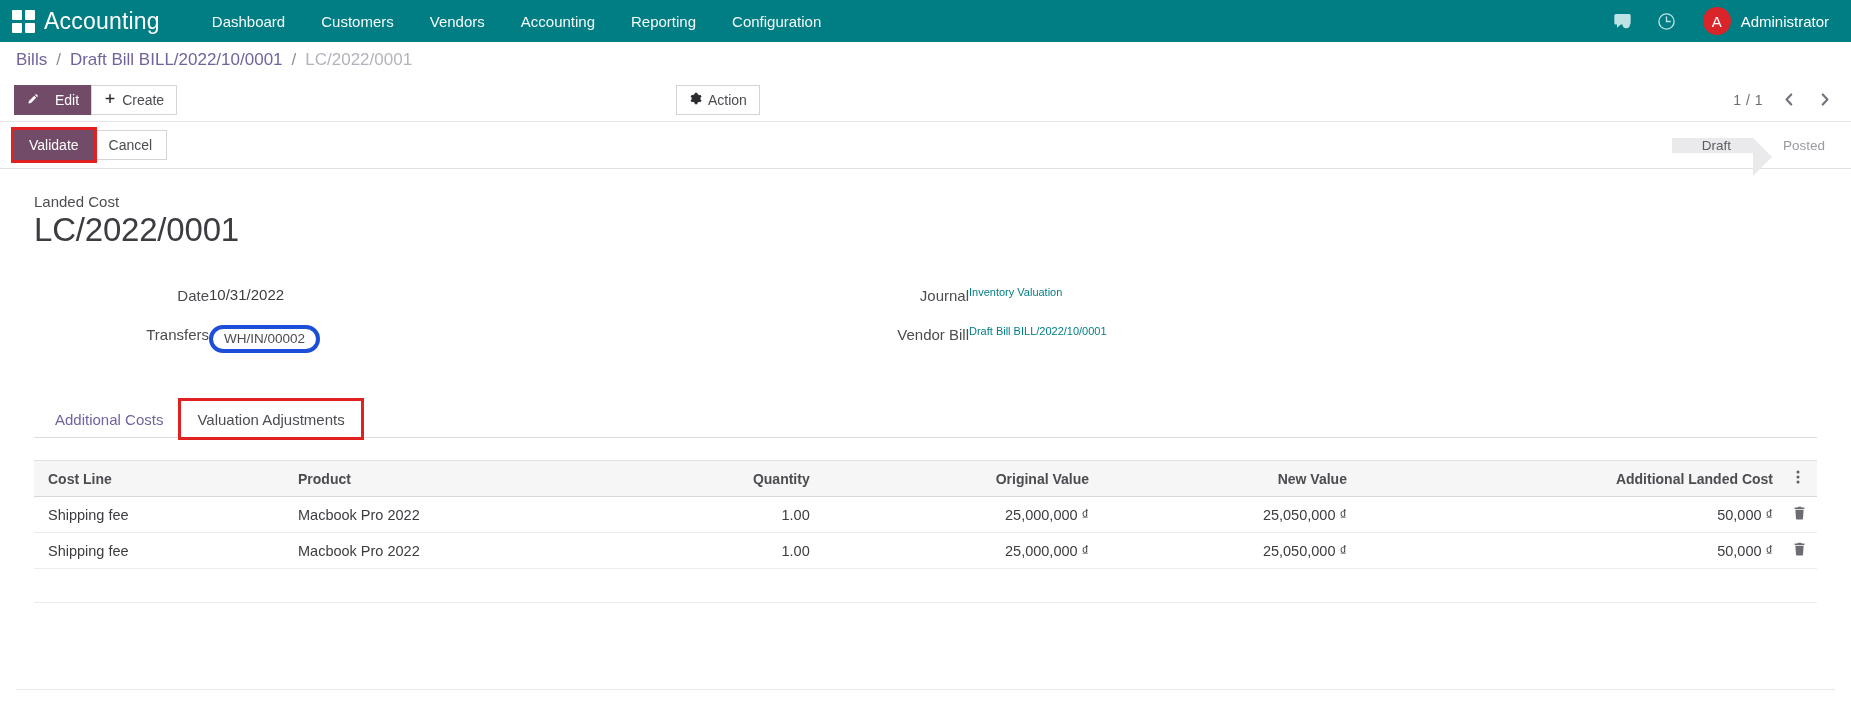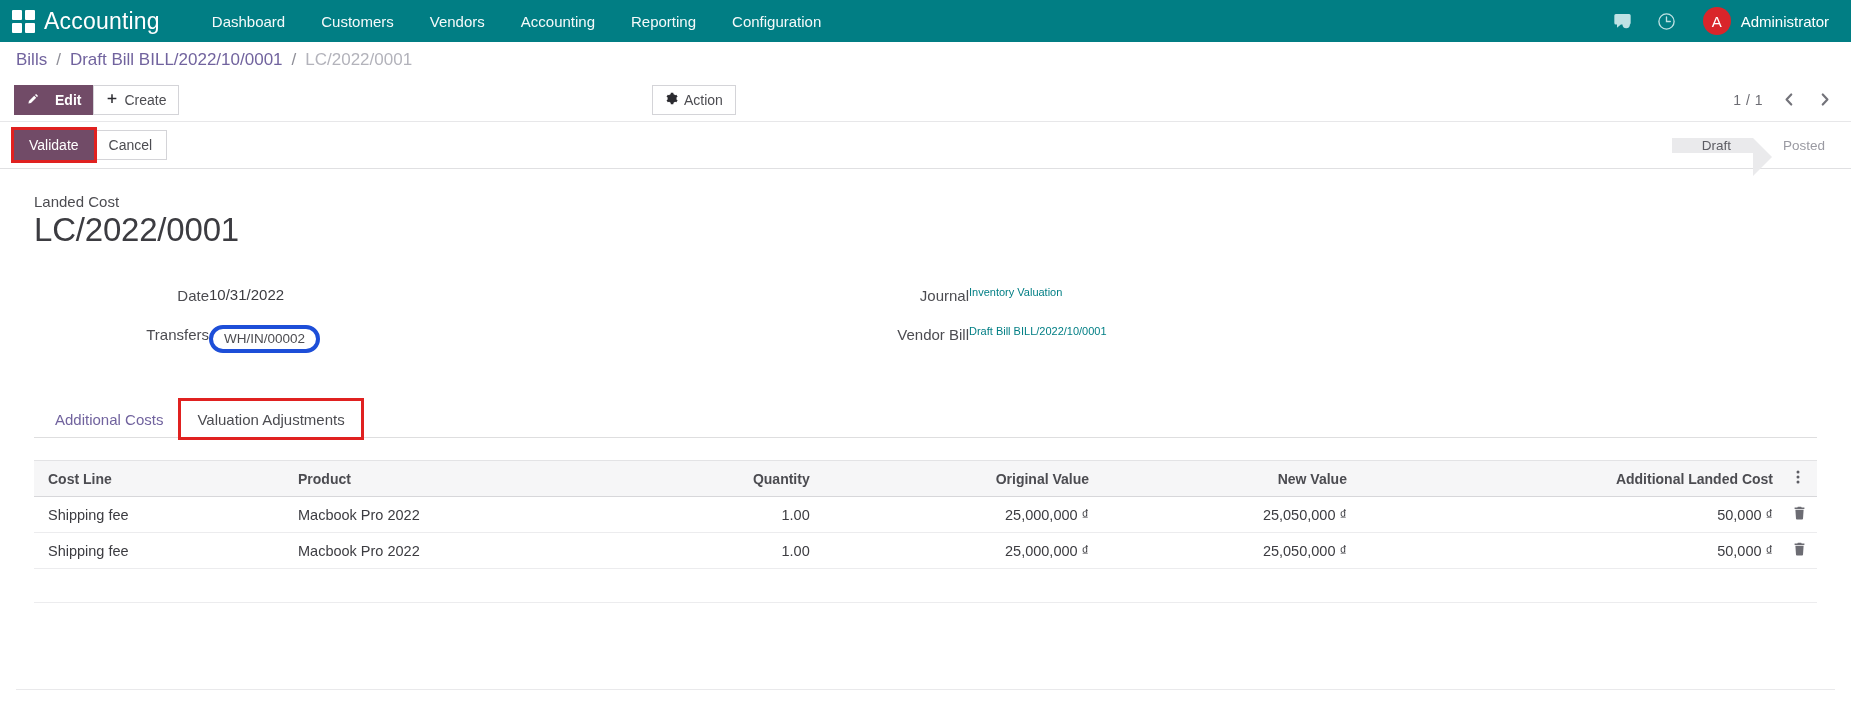--- a/index.html
+++ b/index.html
@@ -92,26 +92,26 @@
     background: #ffffff;
     color: #4c4c51;
     height: 30px;
     padding: 0 12px;
     display: inline-flex; align-items: center; gap: 6px;
     cursor: pointer;
     border-radius: 0;
     line-height: 1;
   }
   .btn-primary {
-    background: #714b67; border-color: #714b67; color: #ffffff; font-weight: 700; gap: 16px;
+    background: #714b67; border-color: #714b67; color: #ffffff; font-weight: 400; gap: 16px;
   }
   .btn-group { display: flex; }
   .btn-group .btn + .btn { margin-left: -1px; }
   .action-wrap {
-    position: absolute; left: 652px; top: 50%; transform: translateY(-50%);
+    position: absolute; left: 676px; top: 50%; transform: translateY(-50%);
   }
   .pager {
     position: absolute; right: 16px; top: 50%; transform: translateY(-50%);
     display: flex; align-items: center; gap: 16px;
     font-size: 14px; color: #6c6c73;
   }
   .pager-value { white-space: nowrap; letter-spacing: .5px; }
   .pager-btn {
     width: 20px; height: 24px; display:flex; align-items:center; justify-content:center;
     cursor: pointer; color: #73737a;

